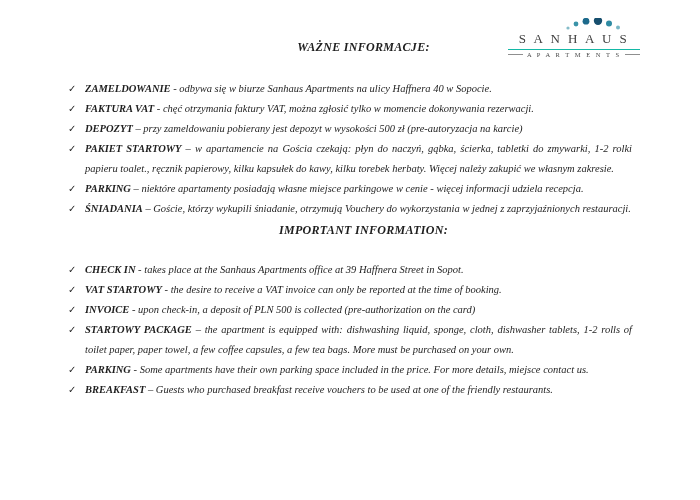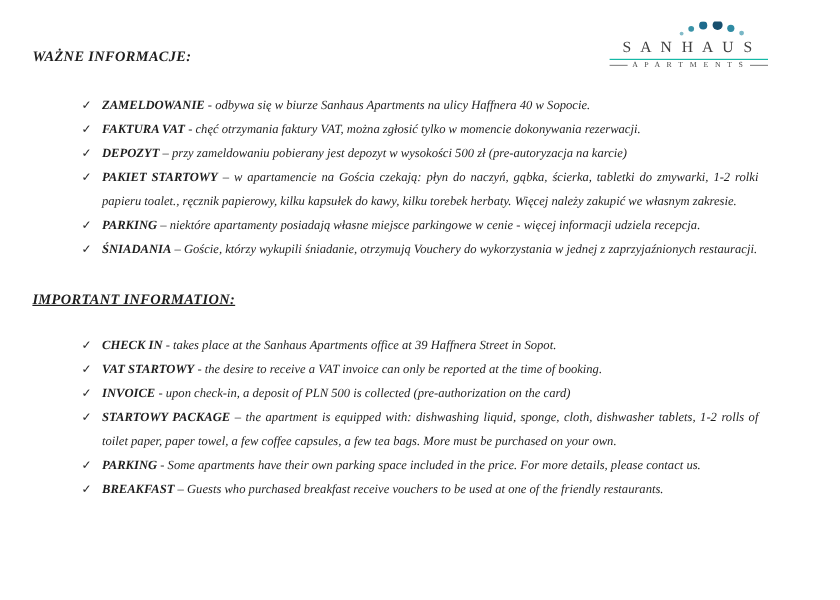--- a/index.html
+++ b/index.html
@@ -31,27 +31,28 @@
   .logo-sub {
     display:flex; align-items:center; gap:4px;
     margin-top:1px;
   }
   .logo-sub .rule { flex:1; height:1px; background:#8f8f8f; }
   .logo-sub .sub-text {
     font-size:6.5px; letter-spacing:2px; color:#4a4a4a; white-space:nowrap;
   }
   
   .section-title {
+    text-align:center;
     font-weight:bold;
     font-size:12px;
     letter-spacing:0.3px;
     padding-left:27px;
   }
   .title-pl { padding-top:40px; }
-  .title-en { margin-top:23px;text-decoration:underline; }
+  .title-en { margin-top:4px; }
   
   .info-list {
     list-style:none;
     margin:24px 0 0 0;
     padding:0 68px;
   }
   .list-en { margin-top:22px; }
   .info-list li {
     position:relative;
     padding-left:17px;
@@ -132,21 +133,21 @@
     <li>
       <span class="check">✓</span><b class="kw">INVOICE</b>
       <span>- upon check-in, a deposit of PLN 500 is collected (pre-authorization on the card)</span>
     </li>
     <li>
       <span class="check">✓</span><b class="kw">STARTOWY PACKAGE</b>
       <span>–  the apartment is equipped with: dishwashing liquid, sponge, cloth, dishwasher tablets, 1-2 rolls of toilet paper, paper towel, a few coffee capsules, a few tea bags. More must be purchased on your own.</span>
     </li>
     <li>
       <span class="check">✓</span><b class="kw">PARKING</b>
-      <span>- Some apartments have their own parking space included in the price. For more details, please contact us.</span>
+      <span>- Some apartments have their own parking space included in the price. For more details, miejsce contact us.</span>
     </li>
     <li>
       <span class="check">✓</span><b class="kw">BREAKFAST</b>
       <span>– Guests who purchased breakfast receive vouchers to be used at one of the friendly restaurants.</span>
     </li>
   </ul>
 
 </div>
 
 </body></html>

